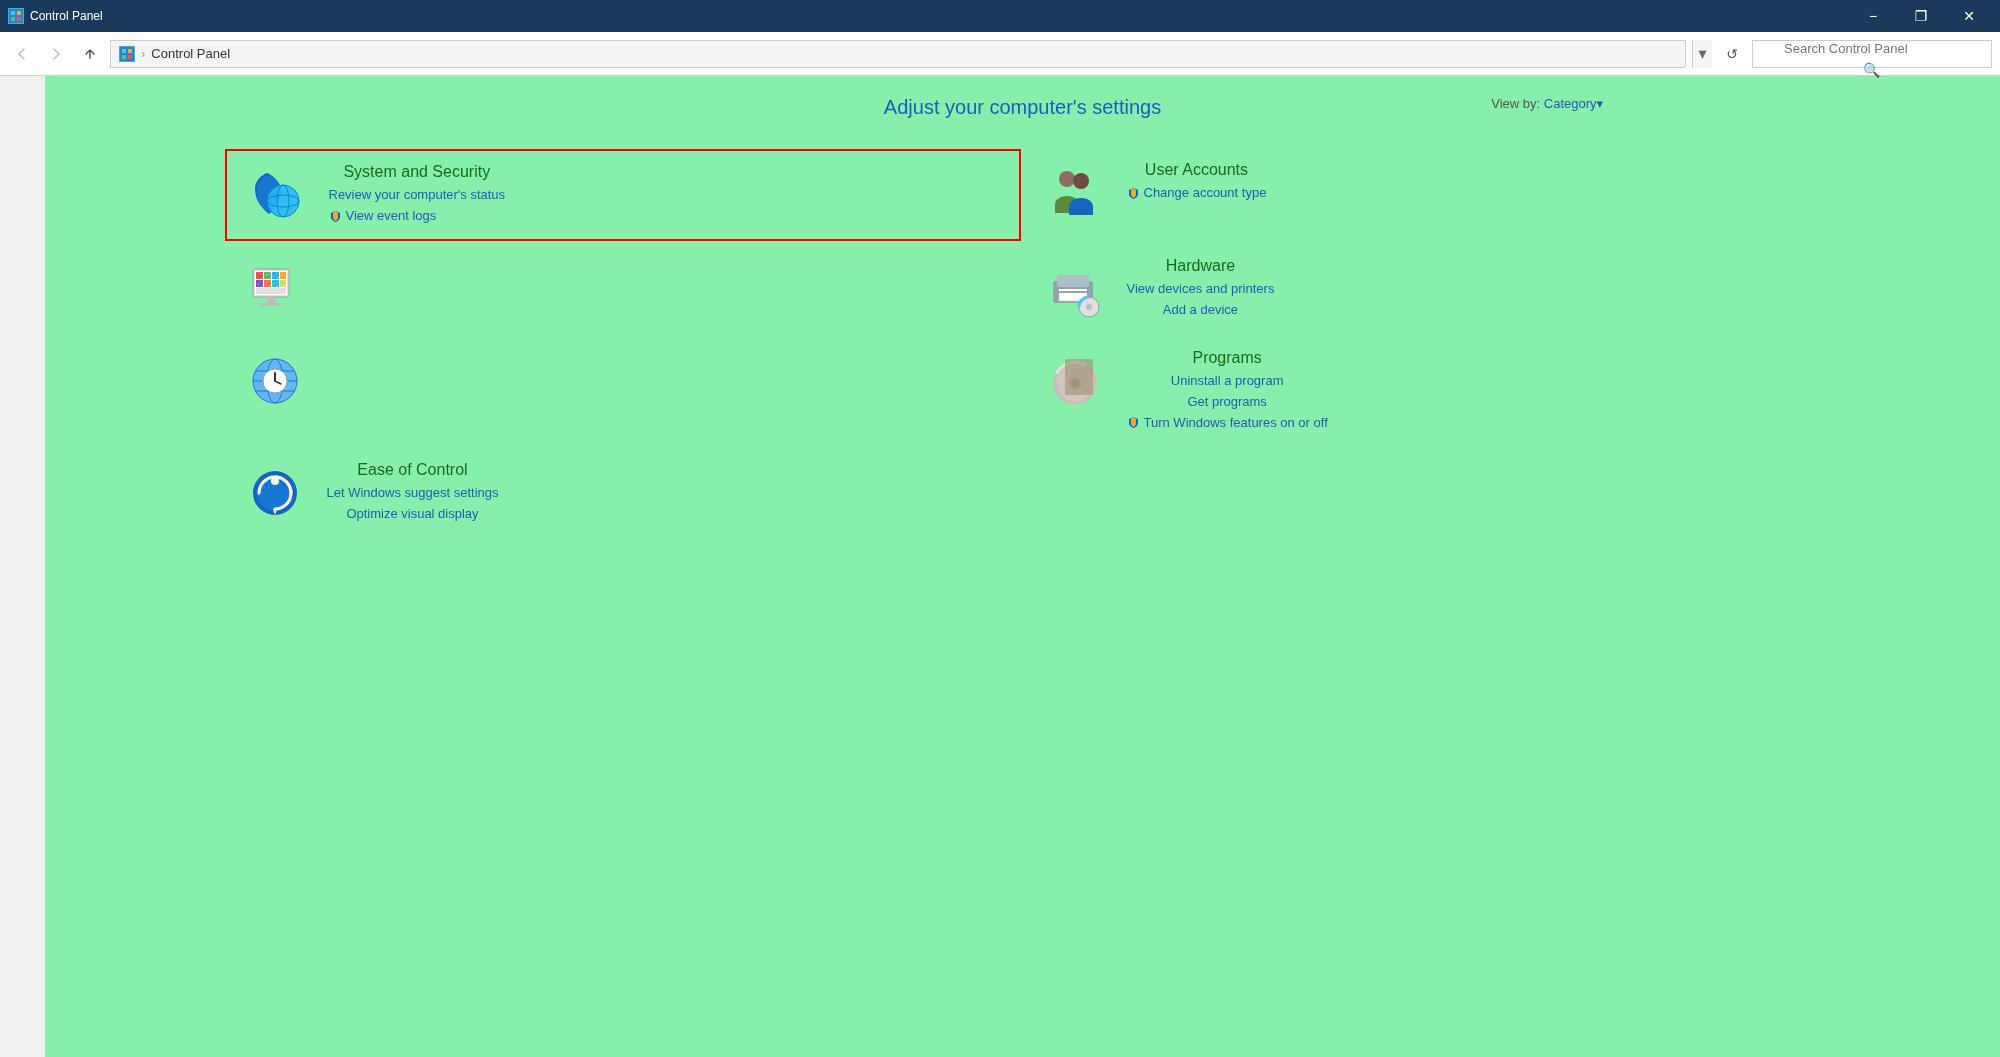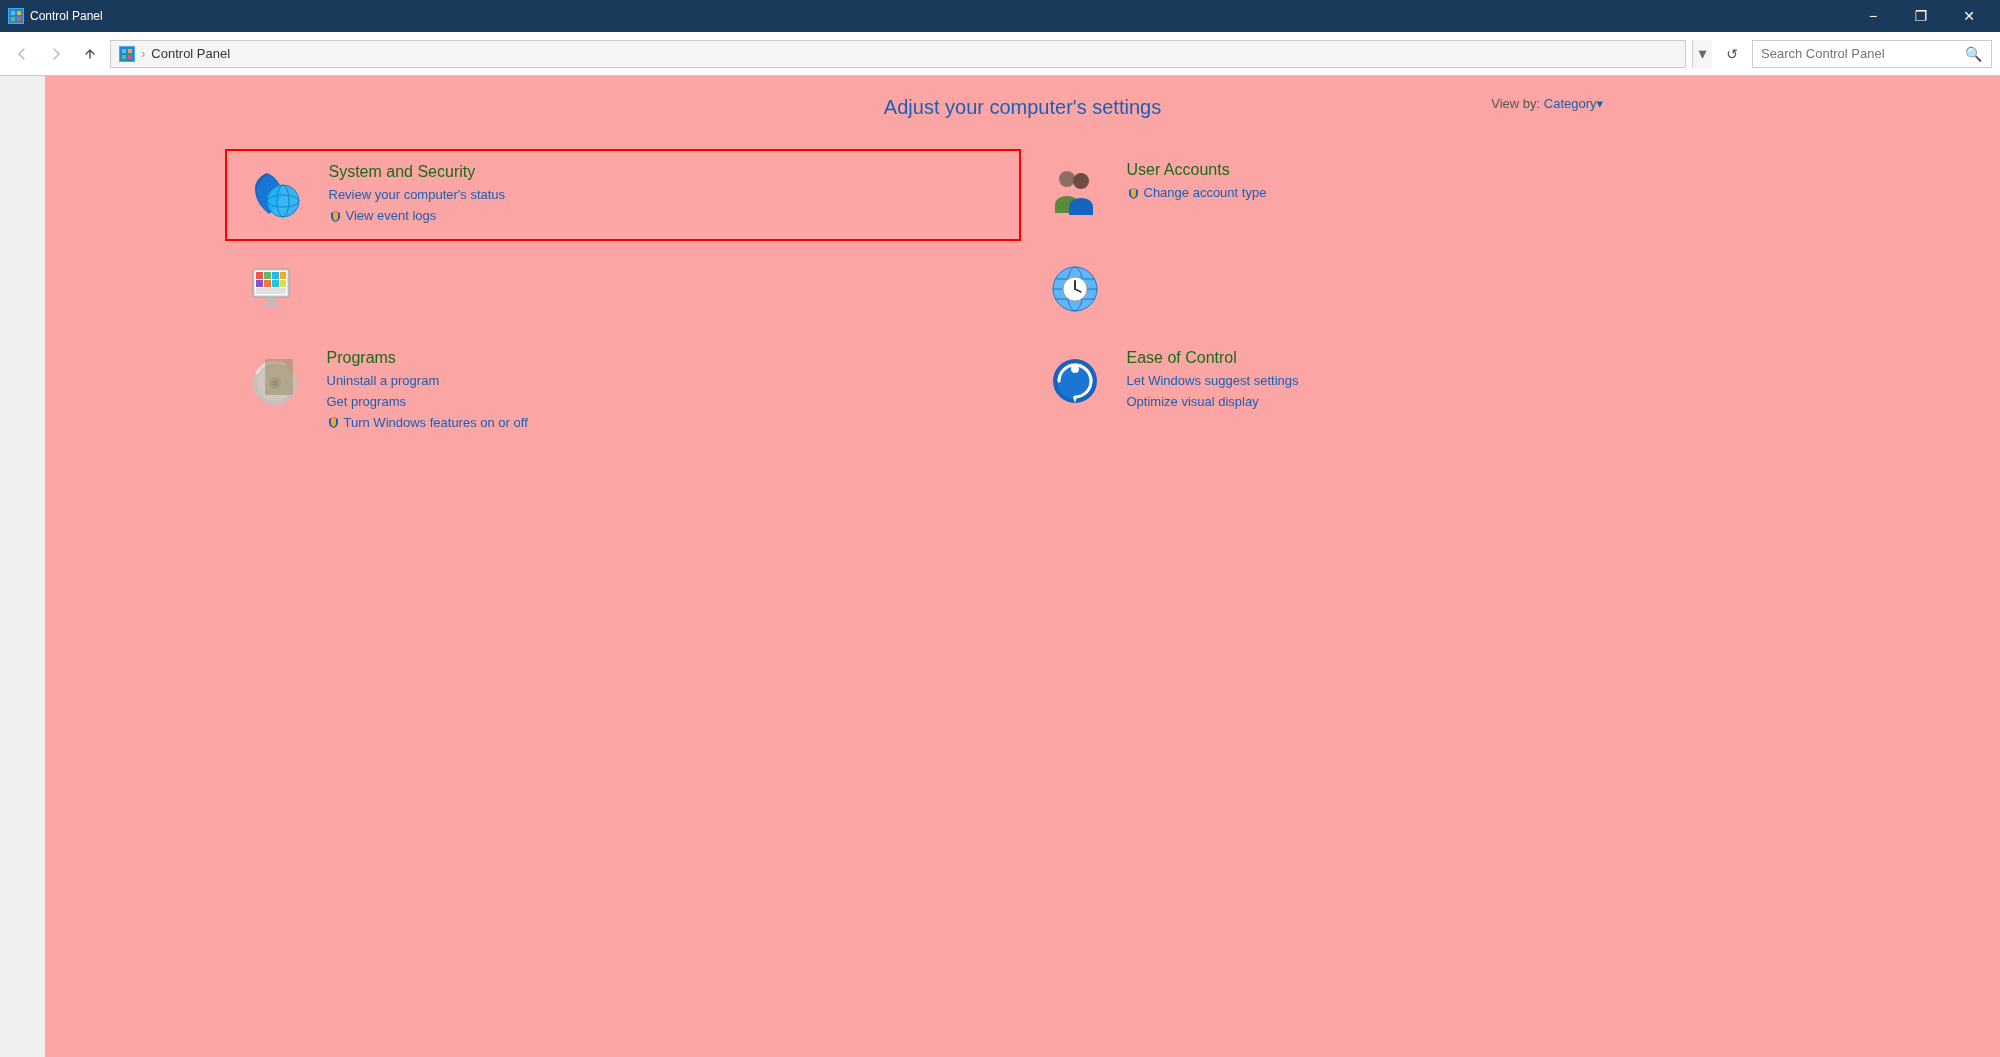--- a/index.html
+++ b/index.html
@@ -129,37 +129,38 @@
     }
     .search-box {
       width: 240px;
       height: 28px;
       border: 1px solid #ccc;
       background: white;
       display: flex;
       align-items: center;
       padding: 0 8px;
       gap: 6px;
+      flex-direction: column;
     }
     .search-box input {
       border: none;
       outline: none;
       flex: 1;
       font-size: 13px;
       color: #999;
       background: transparent;
     }
     .search-icon-box {
       color: #666;
       font-size: 14px;
     }
 
     
     .content {
-      background: #fca5a5;
+      background: #86efac;
       height: calc(1057px - 76px);
       padding: 20px 40px;
       margin-left: 45px;
     }
 
     .page-title {
       text-align: center;
       font-size: 20px;
       color: #1a5fb4;
       font-weight: 400;
@@ -186,20 +187,21 @@
       max-width: 1600px;
       margin: 0 auto;
     }
 
     .category-item {
       display: flex;
       align-items: flex-start;
       padding: 14px 20px;
       gap: 20px;
       cursor: pointer;
+      text-align: center;
     }
 
     .category-item.highlighted {
       border: 2px solid red;
       padding: 12px 18px;
       margin: 2px;
     }
 
     .cat-icon {
       width: 64px;
@@ -388,20 +390,41 @@
           <rect x="27" y="21" width="7" height="7" fill="#26c6da"></rect>
           <rect x="35" y="21" width="6" height="7" fill="#d4e157"></rect>
           <rect x="11" y="29" width="30" height="6" fill="#e0e0e0"></rect>
 
           <rect x="22" y="38" width="8" height="6" fill="#bdbdbd"></rect>
           <rect x="16" y="44" width="20" height="3" fill="#bdbdbd"></rect>
         </svg>
       </div>
     </div>
 
+    <div class="category-item">
+      <div class="cat-icon">
+        <svg width="60" height="60" viewBox="0 0 60 60">
+
+          <rect x="8" y="22" width="40" height="22" rx="3" fill="#90a4ae"></rect>
+          <rect x="12" y="16" width="32" height="12" rx="2" fill="#b0bec5"></rect>
+
+          <rect x="14" y="30" width="28" height="2" fill="white"></rect>
+          <rect x="14" y="34" width="28" height="8" fill="white" stroke="#ccc" stroke-width="0.5"></rect>
+
+          <circle cx="44" cy="48" r="10" fill="#e0e0e0" stroke="#9e9e9e" stroke-width="1"></circle>
+          <circle cx="44" cy="48" r="3" fill="#bdbdbd"></circle>
+          <path d="M34 48 A10 10 0 0 1 44 38" stroke="#4fc3f7" stroke-width="3" fill="none"></path>
+        </svg>
+      </div>
+      <div class="cat-content">
+        <div class="cat-title">Hardware</div>
+        <a class="cat-link">View devices and printers</a>
+        <a class="cat-link">Add a device</a>
+      </div>
+    </div>
 
     <div class="category-item">
       <div class="cat-icon">
         <svg width="60" height="60" viewBox="0 0 60 60">
 
           <circle cx="30" cy="30" r="22" fill="#64b5f6"></circle>
           <ellipse cx="30" cy="30" rx="8" ry="22" fill="none" stroke="#1976d2" stroke-width="1"></ellipse>
           <line x1="8" y1="30" x2="52" y2="30" stroke="#1976d2" stroke-width="1"></line>
           <line x1="11" y1="20" x2="49" y2="20" stroke="#1976d2" stroke-width="1"></line>
           <line x1="11" y1="40" x2="49" y2="40" stroke="#1976d2" stroke-width="1"></line>

